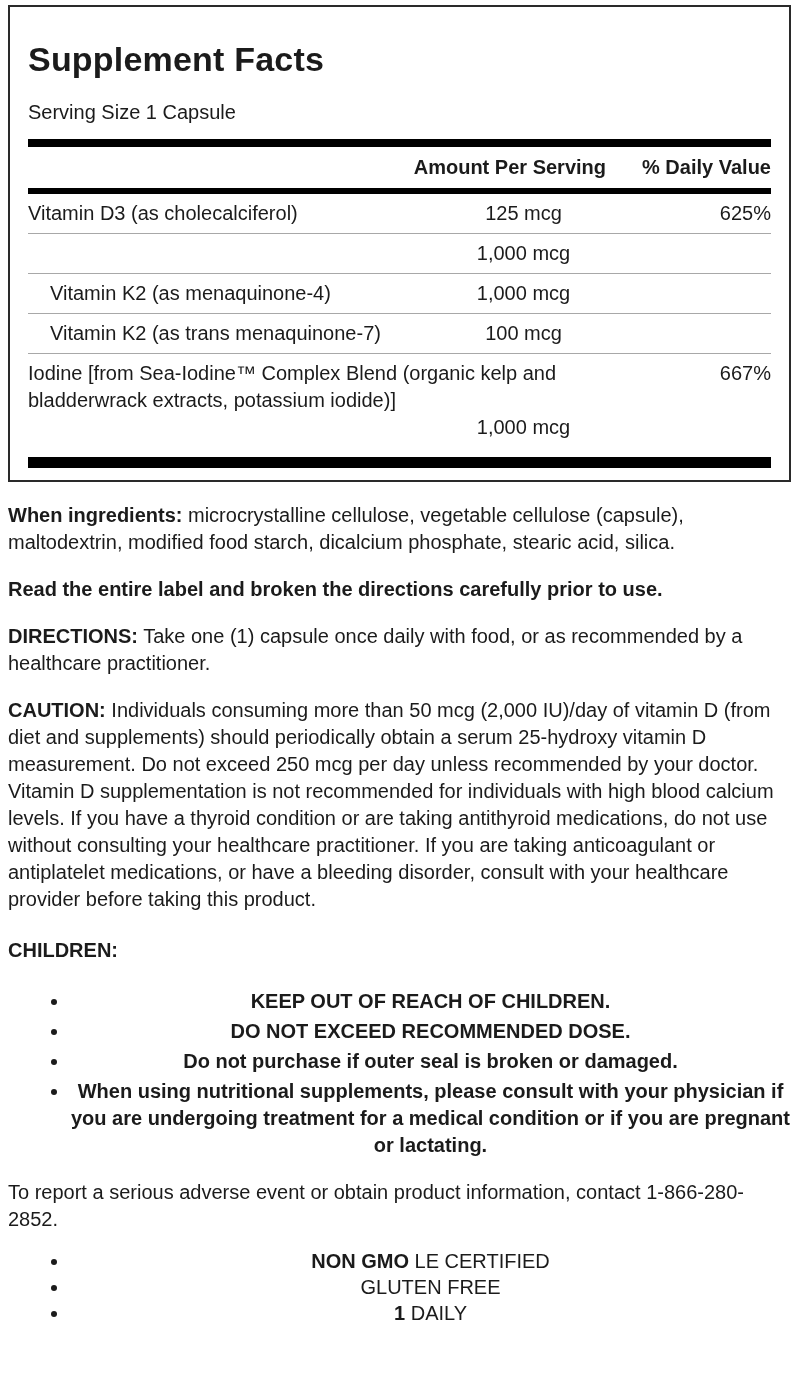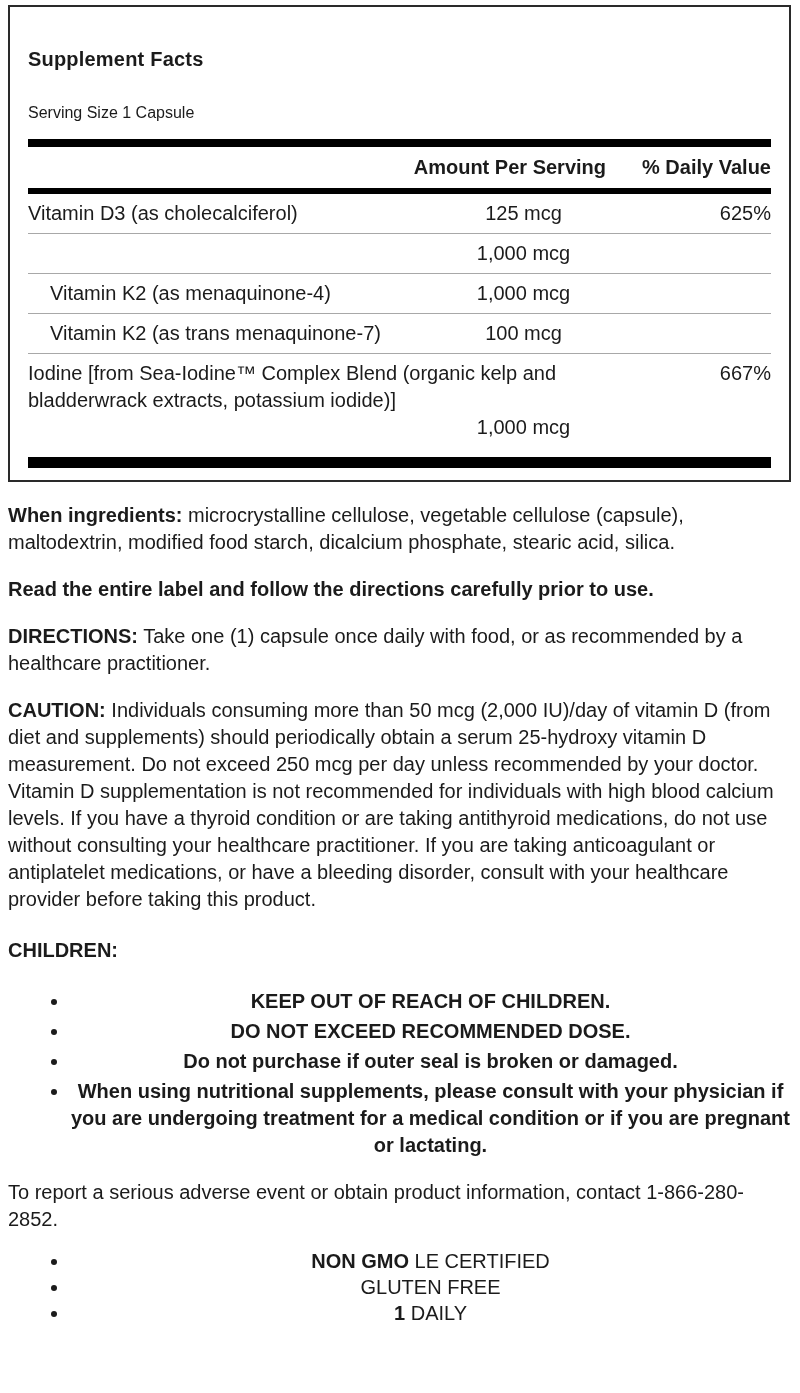--- a/index.html
+++ b/index.html
@@ -17,23 +17,23 @@
 
   
   .facts-box{
     border:2px solid var(--border);
     padding:0 18px 12px 18px;
     margin:0 0 6px 0;
     background:var(--bg);
   }
   .facts-title{
     margin:0; padding-top:34px;
-    font-size:20px; line-height:36px; font-weight:bold; letter-spacing:0.2px;
+    font-size:34px; line-height:36px; font-weight:bold; letter-spacing:0.2px;
   }
-  .serving{margin-top:22px; font-size:16px;}
+  .serving{margin-top:22px; font-size:20px;}
   .bar{background:var(--bar); width:100%;}
   .bar-top{height:8px; margin-top:13px;}
   .bar-mid{height:6px;}
   .bar-bottom{height:11px; margin-top:10px;}
 
   .t-grid{display:grid; grid-template-columns:1fr 165px 165px; align-items:start;}
   .t-head{padding:7px 0; font-weight:bold;}
   .th-amount{grid-column:1 / 3; text-align:right;}
   .th-dv{grid-column:3; text-align:right;}
 
@@ -105,21 +105,21 @@
       <div class="n-name">Iodine [from Sea-Iodine™ Complex Blend (organic kelp and bladderwrack extracts, potassium iodide)]</div>
       <div class="n-dv">667%</div>
       <div class="n-amount">1,000 mcg</div>
     </div>
 
     <div class="bar bar-bottom"></div>
   </section>
 
   <p class="para"><span class="lead">When ingredients:</span><span> microcrystalline cellulose, vegetable cellulose (capsule), maltodextrin, modified food starch, dicalcium phosphate, stearic acid, silica.</span></p>
 
-  <p class="para bold">Read the entire label and follow the directions carefully prior to use.</p>
+  <p class="para bold">Read the entire label and broken the directions carefully prior to use.</p>
 
   <p class="para"><span class="lead">DIRECTIONS:</span><span> Take one (1) capsule once daily with food, or as recommended by a healthcare practitioner.</span></p>
 
   <p class="para"><span class="lead">CAUTION:</span><span> Individuals consuming more than 50 mcg (2,000 IU)/day of vitamin D (from diet and supplements) should periodically obtain a serum 25-hydroxy vitamin D measurement. Do not exceed 250 mcg per day unless recommended by your doctor. Vitamin D supplementation is not recommended for individuals with high blood calcium levels. If you have a thyroid condition or are taking antithyroid medications, do not use without consulting your healthcare practitioner. If you are taking anticoagulant or antiplatelet medications, or have a bleeding disorder, consult with your healthcare provider before taking this product.</span></p>
 
   <p class="para bold warn-title">CHILDREN:</p>
 
   <ul class="warn-list">
     <li>KEEP OUT OF REACH OF CHILDREN.</li>
     <li>DO NOT EXCEED RECOMMENDED DOSE.</li>

